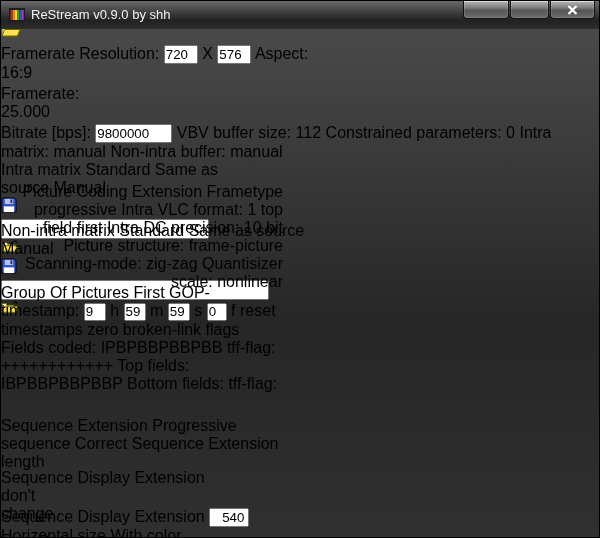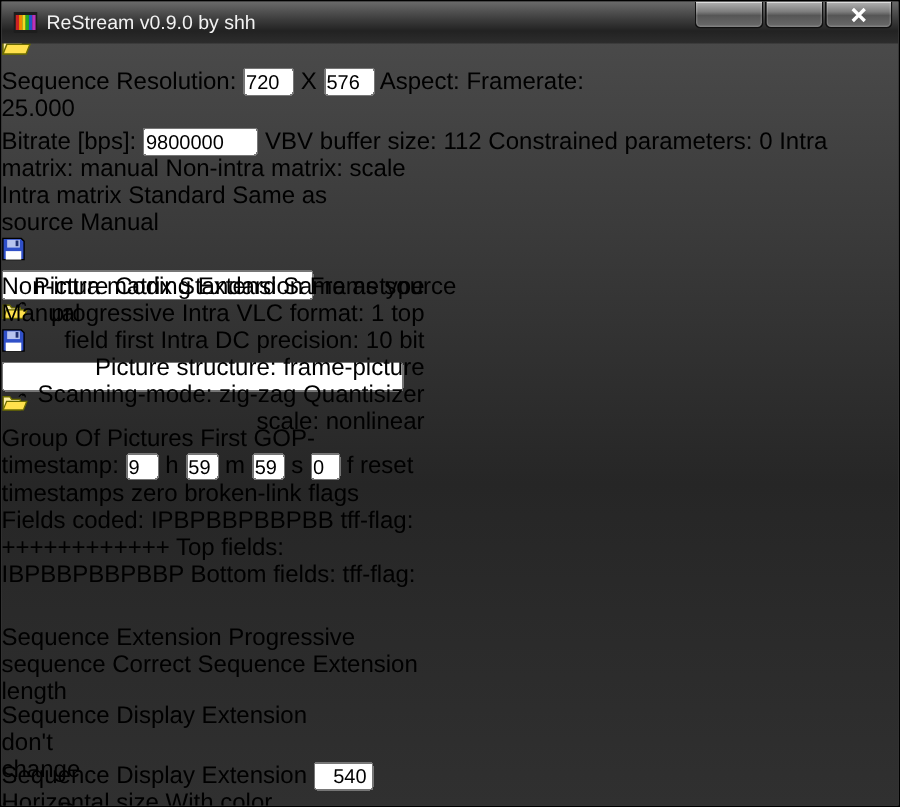--- a/index.html
+++ b/index.html
@@ -90,38 +90,42 @@
     <div class="icon-btn raised" style="left:556px; top:4px; width:26px; height:23px;">
       <svg width="20" height="16" viewBox="0 0 20 16">
         <path d="M13 4 q2 -3 4.5 -1.5 M17.5 2.5 l0.4 2 M17.5 2.5 l-2 0.4" fill="none" stroke="#000" stroke-width="1"></path>
         <path d="M1 4 h5 l1.5 2 H14 v8 H1 z" fill="#fdf0a2" stroke="#6b6b00"></path>
         <path d="M1 14 L3.6 7.5 H19 L16.4 14 Z" fill="#ffe14d" stroke="#6b6b00"></path>
       </svg>
     </div>
 
     
     <div class="group" style="left:8px; top:36px; width:578px; height:138px;">
-      <span class="group-title">Sequence</span>
+      <span class="group-title">Framerate</span>
       <span class="lbl" style="left:8px; top:13px;">Resolution:</span>
       <input class="field gray" style="left: 57px; top: 10px; width: 34px; height: 19px;" value="720">
       <span class="lbl" style="left:98px; top:13px;">X</span>
       <input class="field gray" style="left: 107px; top: 10px; width: 34px; height: 19px;" value="576">
       <span class="lbl" style="left:152px; top:13px;">Aspect:</span>
+      <div class="dd" style="left:188px; top:9px; width:63px; height:21px;">
+        <span class="dd-text">16:9</span>
+        <span class="dd-btn"><span class="dd-arrow"></span></span>
+      </div>
       <span class="lbl" style="left:286px; top:13px;">Framerate:</span>
       <div class="dd" style="left:348px; top:9px; width:67px; height:21px;">
         <span class="dd-text">25.000</span>
         <span class="dd-btn"><span class="dd-arrow"></span></span>
       </div>
       <span class="lbl" style="left:424px; top:13px;">Bitrate [bps]:</span>
       <input class="field gray" style="left: 497px; top: 10px; width: 77px; height: 19px;" value="9800000">
 
       <span class="lbl" style="left:8px; top:37px;">VBV buffer size: 112</span>
       <span class="lbl" style="left:288px; top:37px;">Constrained parameters: 0</span>
       <span class="lbl" style="left:8px; top:54px;">Intra matrix: manual</span>
-      <span class="lbl" style="left:288px; top:54px;">Non-intra matrix: scale</span>
+      <span class="lbl" style="left:288px; top:54px;">Non-intra buffer: manual</span>
 
       
       <div class="group" style="left:8px; top:70px; width:248px; height:61px;">
         <span class="group-title">Intra matrix</span>
         <span class="radio" style="left:6px; top:13px;"><span class="dot"></span></span>
         <span class="lbl" style="left:22px; top:14px;">Standard</span>
         <span class="radio selected" style="left:76px; top:13px;"><span class="dot"></span></span>
         <span class="lbl" style="left:92px; top:14px;">Same as source</span>
         <span class="radio graybg" style="left:166px; top:13px;"><span class="dot"></span></span>
         <span class="lbl disabled" style="left:182px; top:14px;">Manual</span>

